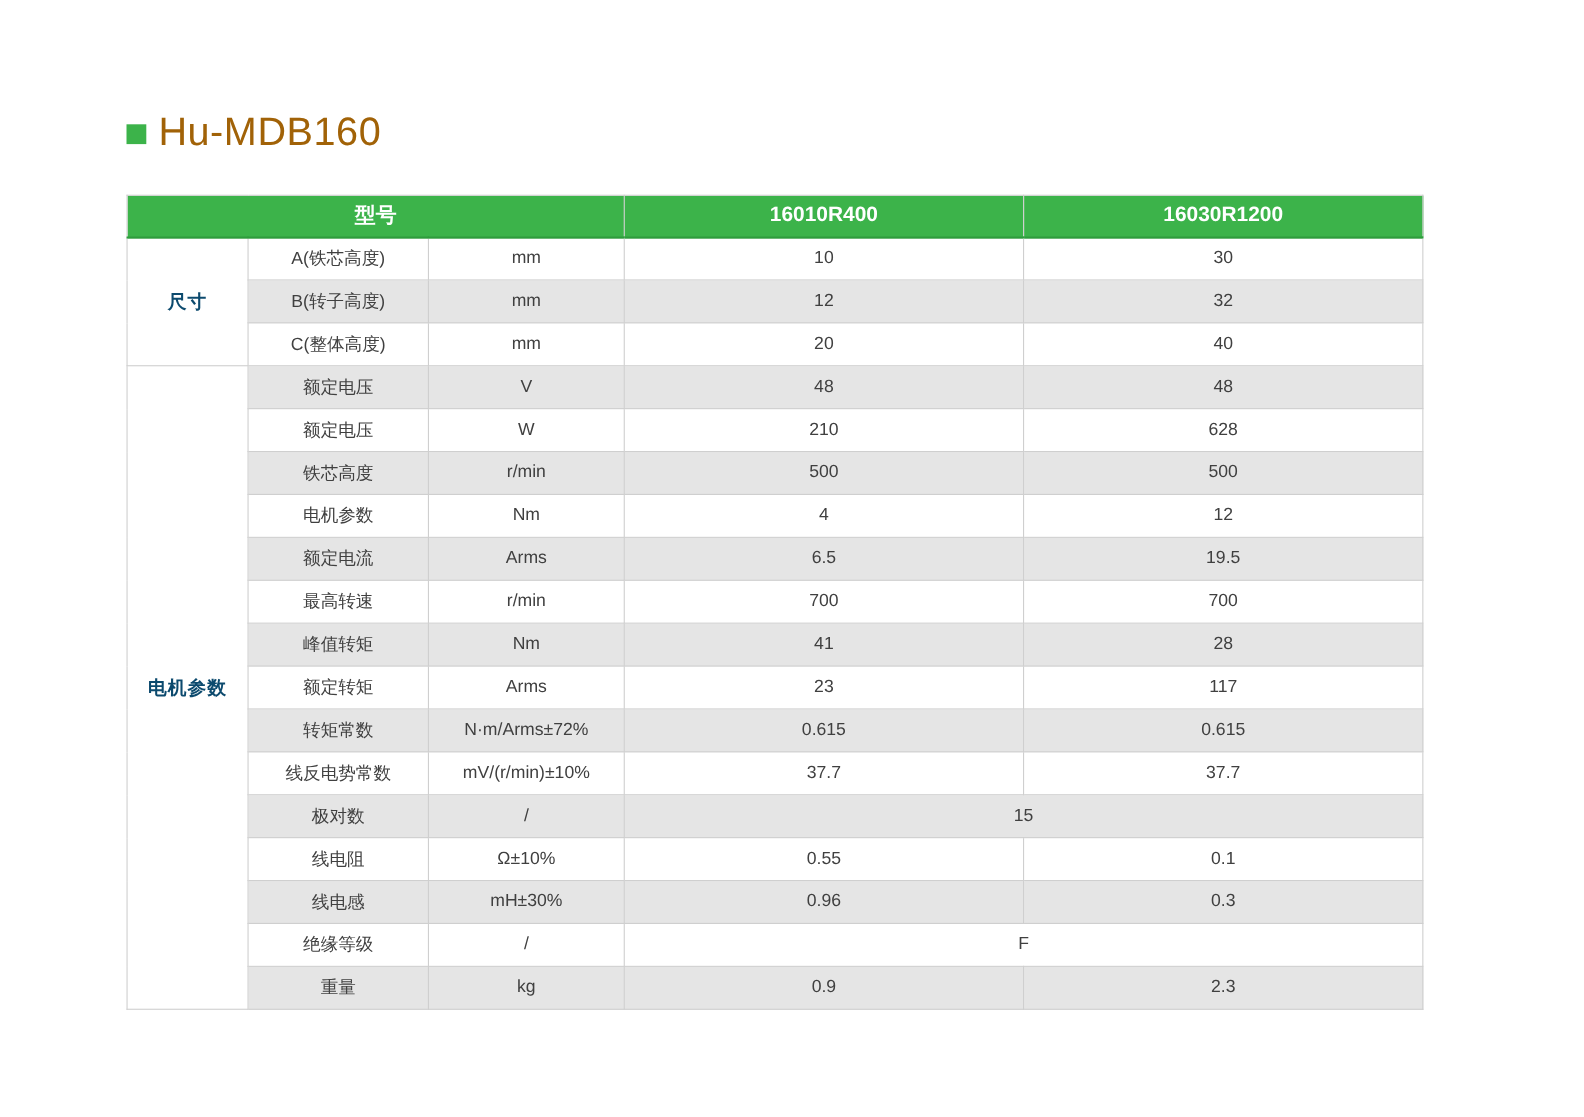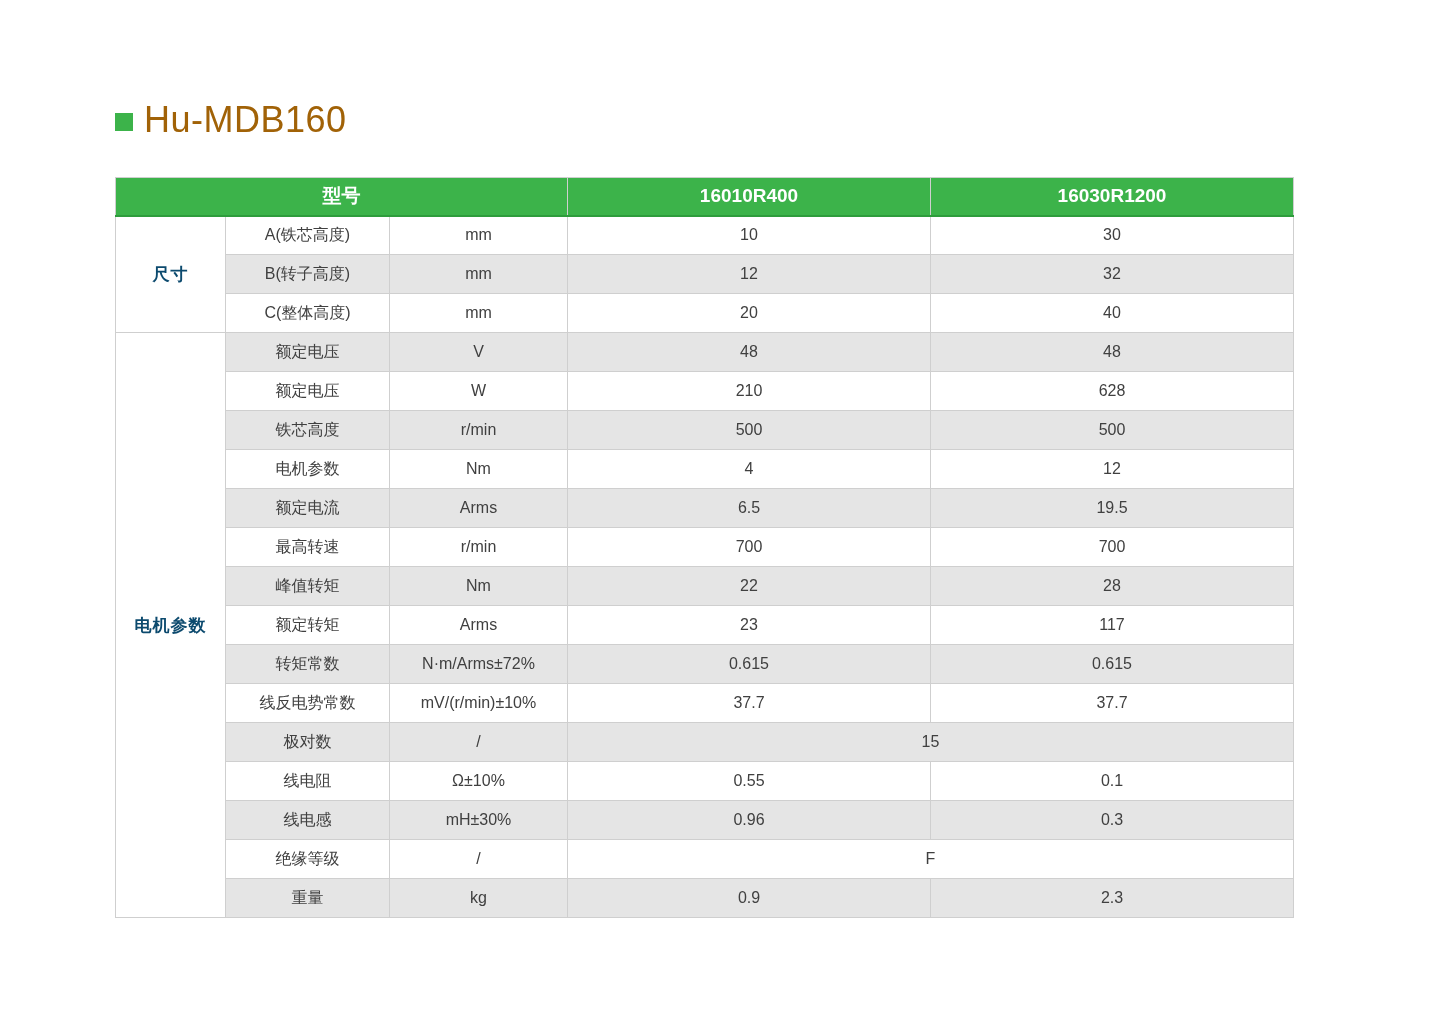--- a/index.html
+++ b/index.html
@@ -158,21 +158,21 @@
     </tr>
     <tr>
       <td>最高转速</td>
       <td>r/min</td>
       <td>700</td>
       <td>700</td>
     </tr>
     <tr>
       <td>峰值转矩</td>
       <td>Nm</td>
-      <td>22</td>
+      <td>41</td>
       <td>28</td>
     </tr>
     <tr>
       <td>额定转矩</td>
       <td>Arms</td>
       <td>23</td>
       <td>117</td>
     </tr>
     <tr>
       <td>转矩常数</td>

